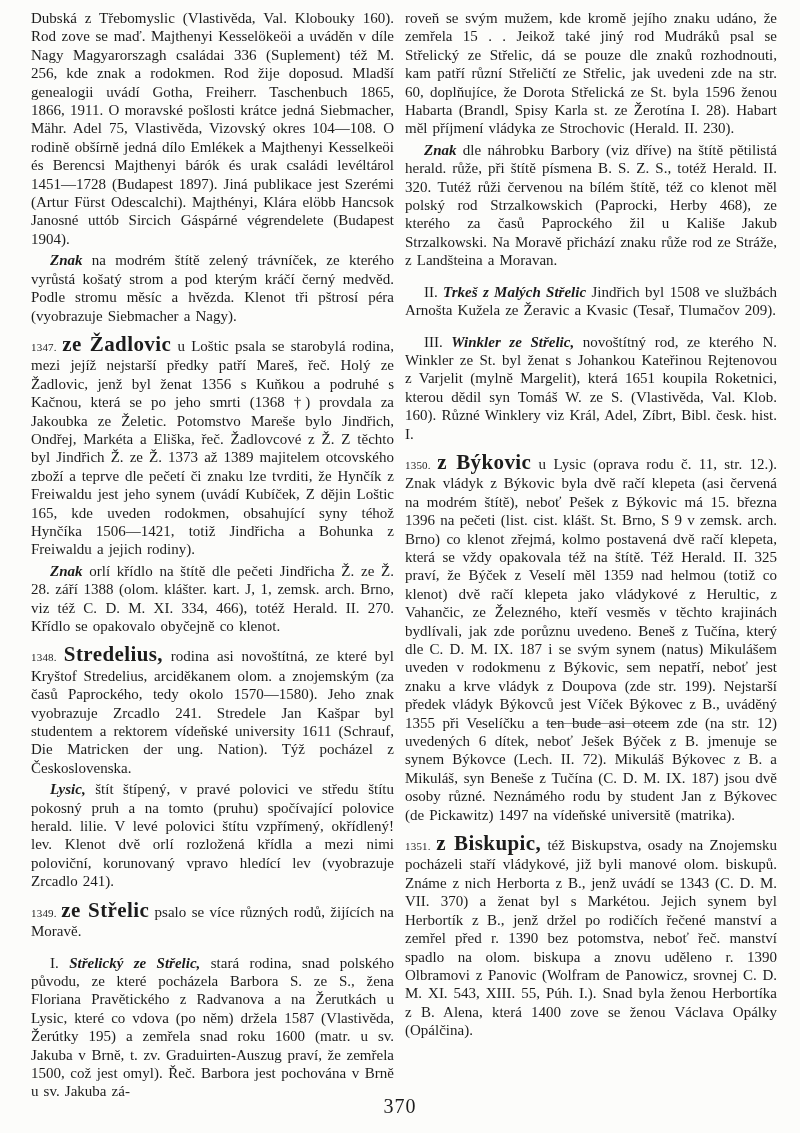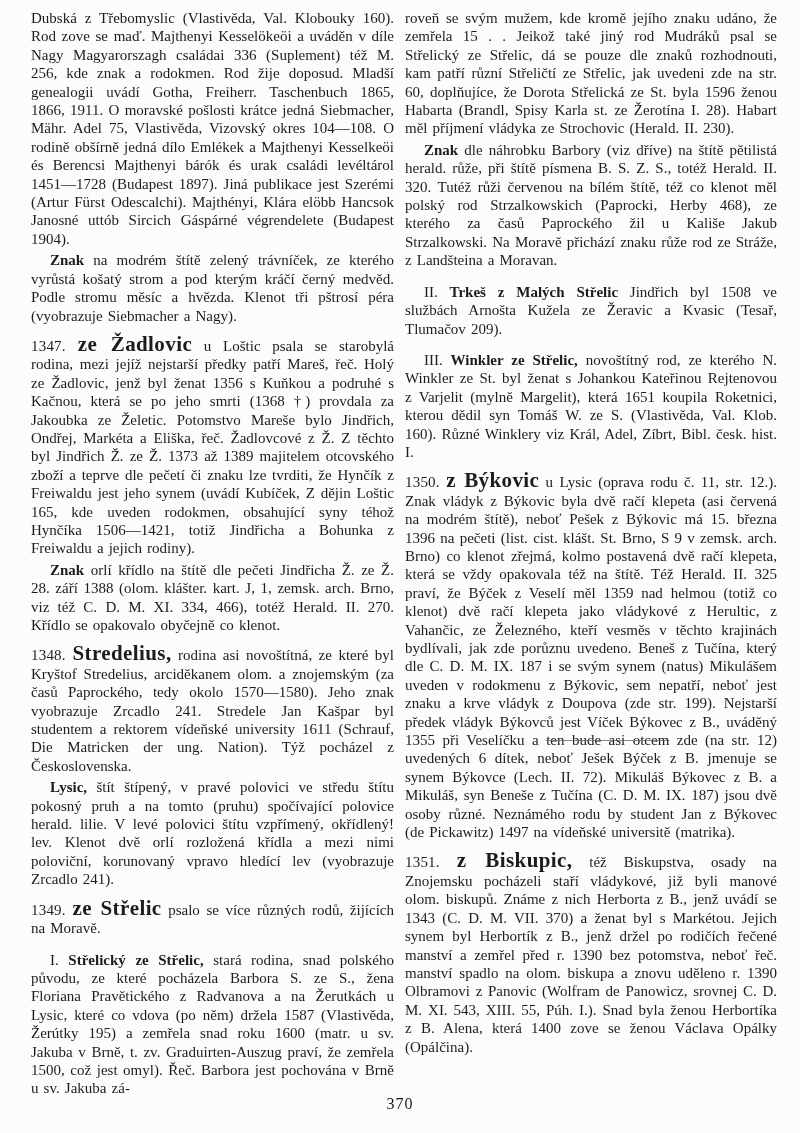--- a/index.html
+++ b/index.html
@@ -33,39 +33,39 @@
   .col-left  { width: 363px; }
   .col-right { width: 372px; }
 
   .para { margin: 0; }
   .para.indent { text-indent: 19px; }
   .para.znak  { margin-top: 3px; }
   .para.sub   { margin-top: 13px; }
   .para.entry { margin-top: 10px; }
 
   .seg-plain { }
-  .seg-bold { font-weight: bold; }
-  .seg-headnum { font-size: 15px; letter-spacing: 0.2px; }
+  .seg-bold { font-weight: bold; font-style: italic; }
+  .seg-headnum { font-size: 11px; letter-spacing: 0.2px; }
   .seg-headword {
     font-weight: bold;
     font-size: 21px;
     letter-spacing: 0.4px;
   }
   .seg-strike {
     text-decoration: line-through;
     text-decoration-color: rgba(100,100,100,0.75);
   }
 
   .footer {
     position: absolute;
     left: 0;
     right: 0;
     top: 1095px;
     text-align: center;
-    font-size: 16px;
+    font-size: 20px;
     letter-spacing: 1px;
     color: #1c1c1c;
   }
 </style>
 </head>
 <body>
 
 <div class="page">
   <div class="columns">
     <div class="col col-left">

